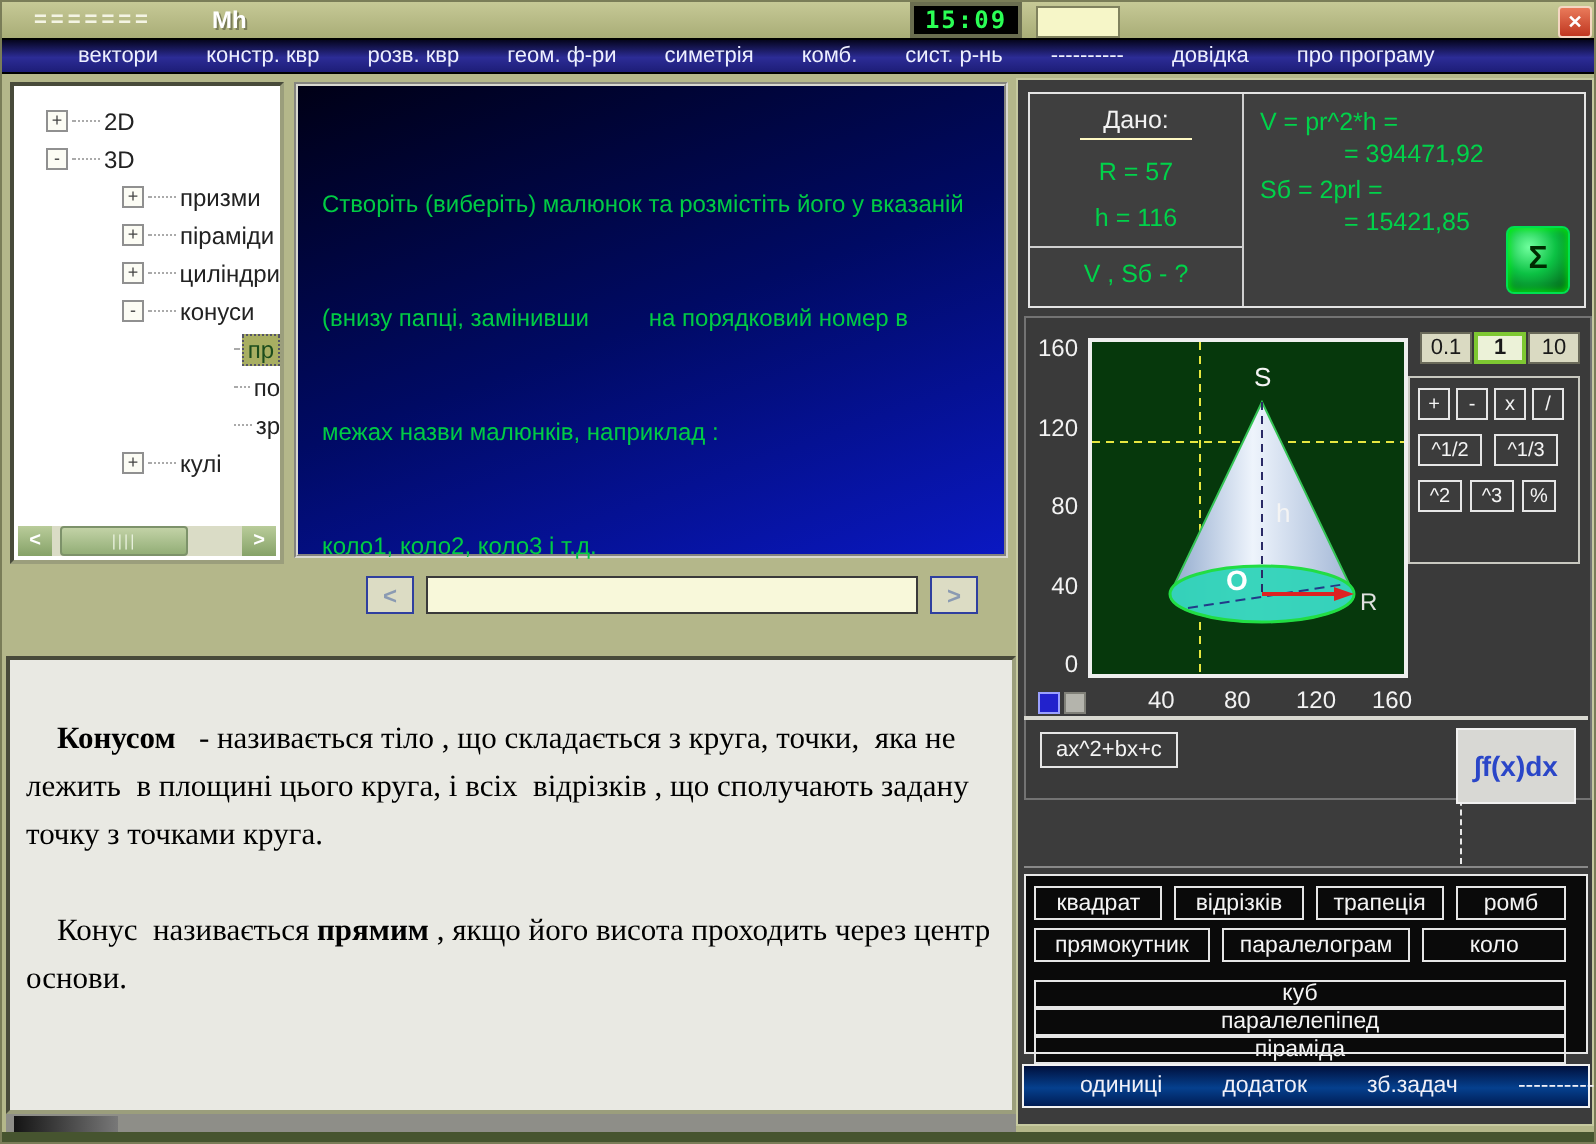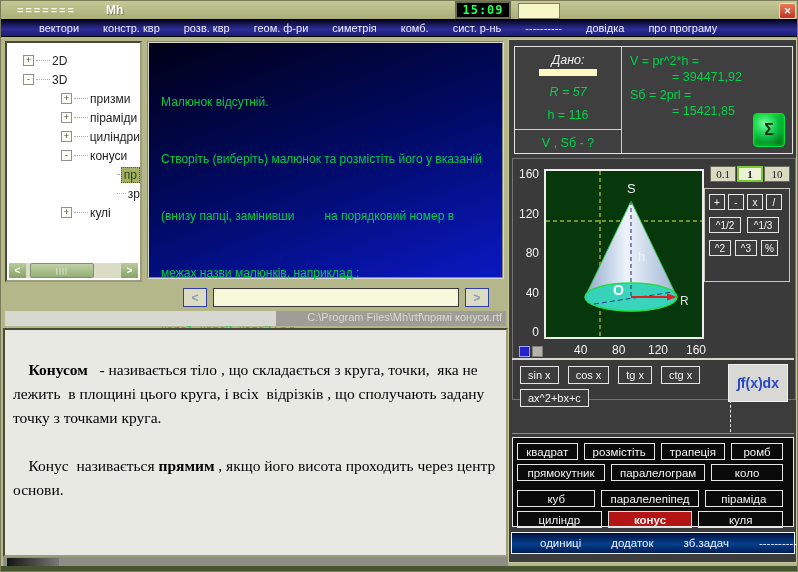--- a/index.html
+++ b/index.html
@@ -63,22 +63,22 @@
   .def-hscroll{position:absolute;left:2px;top:556px;width:505px;height:12px;background:#8e8e88;}
   .def-thumb{position:absolute;left:4px;top:1px;width:52px;height:10px;background:linear-gradient(90deg,#141414,#787878);}
   .bottom-strip{position:absolute;left:0;top:565px;width:798px;height:7px;background:#46542f;}
   
   .right-col{position:absolute;left:507px;top:38px;width:289px;height:524px;background:#3c3c3c;
              border:1px solid #c6c9a0;box-sizing:border-box;}
   
   .given{position:absolute;left:5px;top:6px;width:277px;height:106px;border:1px solid #e4e4e4;
          background:#3f3f3f;display:flex;color:#00d24a;font-size:12.5px;}
   .given-left{flex:0 0 106px;border-right:1px solid #cfcfcf;display:flex;flex-direction:column;align-items:center;}
-  .given-title{color:#f2f2f2;font-style:italic;border-bottom:7px solid #fef9c3;padding:6px 12px 2px 12px;}
-  .given-r{margin-top:9px;font-style:italic;} .given-h{margin-top:9px;}
+  .given-title{color:#f2f2f2;border-bottom:1px solid #fef9c3;padding:6px 12px 2px 12px;}
+  .given-r{margin-top:9px;} .given-h{margin-top:9px;}
   .given-sep{width:100%;border-top:1px solid #cfcfcf;margin-top:7px;}
   .given-q{margin-top:6px;}
   .given-right{flex:1;padding:7px 0 0 8px;position:relative;}
   .fr-indent{margin-left:42px;margin-top:2px;}
   .fr-gap{margin-top:4px;}
   .sigma-btn{position:absolute;right:7px;bottom:6px;width:30px;height:32px;border-radius:4px;
              background:radial-gradient(circle at 35% 30%,#70ff9e,#0cc244 45%,#035a17 95%);
              border:1px solid #00e050;color:#002a00;font-size:16px;font-weight:bold;
              display:flex;align-items:center;justify-content:center;box-shadow:0 0 4px #0f0 inset;}
   
@@ -86,21 +86,21 @@
   .yticks{position:absolute;left:0;top:8px;width:28px;height:172px;display:flex;flex-direction:column;
           justify-content:space-between;align-items:flex-end;color:#f2f2f2;font-size:12px;padding-right:2px;box-sizing:border-box;}
   .plot-box{position:absolute;left:31px;top:10px;width:160px;height:170px;background:#06380c;
             border:2px solid #eeeeee;box-sizing:border-box;}
   .xticks{position:absolute;left:31px;top:184px;width:160px;height:16px;color:#f2f2f2;font-size:12px;}
   .xticks span{position:absolute;top:0;}
   .sw{position:absolute;width:9px;height:9px;top:187px;}
   .sw-blue{left:6px;background:#2222cc;border:1px solid #9aa0ff;}
   .sw-gray{left:19px;background:#b4b4ac;border:1px solid #808078;}
   
-  .scale-row{position:absolute;right:5px;top:7px;display:flex;font-family:Liberation Serif, serif;}
+  .scale-row{position:absolute;right:5px;top:7px;display:flex;}
   .scale-btn{width:26px;height:16px;background:#dadac2;color:#1a1a1a;font-size:11px;border:1px solid #6a6a5a;
              display:flex;align-items:center;justify-content:center;margin-left:1px;box-sizing:border-box;}
   .scale-sel{border:2px solid #7ec832;background:#ecf2d8;font-weight:bold;}
   .op-pad{position:absolute;right:5px;top:29px;width:86px;height:94px;border:1px solid #c8c8c0;padding:5px 4px;box-sizing:border-box;}
   .op-row{display:flex;justify-content:flex-start;margin-bottom:7px;}
   .kbtn{background:#3c3c3c;border:1px solid #e6e6e6;color:#f4f4f4;font-size:10px;
         display:flex;align-items:center;justify-content:center;box-sizing:border-box;}
   .op{width:17px;height:16px;margin-right:3px;}
   .op-w{width:32px;height:16px;margin-right:6px;}
   .op-m{width:22px;height:16px;margin-right:4px;}
@@ -111,21 +111,21 @@
   .fn{height:18px;padding:0 7px;margin-right:9px;font-size:11px;}
   .fn-active{background:#1666cc;border-color:#9ec4f2;}
   .fn-dash{position:absolute;left:218px;top:6px;height:66px;border-left:1px dashed #e8e8e8;}
   .int-btn{position:absolute;right:6px;top:4px;width:58px;height:36px;background:#d8d8d4;border:1px solid #f0f0f0;
            color:#2a46c8;font-size:14px;font-weight:bold;display:flex;align-items:center;justify-content:center;}
   
   .shapes{position:absolute;left:3px;top:397px;width:282px;height:90px;background:#0a0a0a;
           border:1px solid #e8e8e8;box-sizing:border-box;padding:5px 4px 0 4px;}
   .sh-row{display:flex;margin-bottom:4px;justify-content:flex-start;}
   .sh{height:17px;font-size:11.5px;margin-right:6px;padding:0 8px;flex:1;background:#0a0a0a;}
-  .sh3-gap{margin-top:9px;}
+  .sh3-gap{margin-top:9px;flex-direction:column;}
   .sh-active{background:#b41414;border-color:#e0e0e0;font-weight:bold;}
   .sh-narrow{flex:0.8;} .sh-wide{flex:1.3;}
   
   .rb-menu{position:absolute;left:2px;top:492px;width:284px;height:22px;border:1px solid #f2f2f2;
            background:linear-gradient(#00103c,#05408e 55%,#001c54);display:flex;align-items:center;
            color:#f0f0f8;font-size:11.5px;box-sizing:border-box;}
   .rb-menu span{margin-left:30px;white-space:nowrap;}
   .rb-menu span:first-child{margin-left:28px;}
   .rb-sep{position:absolute;left:4px;top:486px;width:280px;border-top:1px solid #e8e8e8;}
 </style>
@@ -188,38 +188,41 @@
       <span class="tbox">-</span>
       <span class="tdots"></span>
       <span>конуси</span>
     </div>
     <div class="tree-row lv3">
       <span class="tdots"></span>
       <span class="tree-sel">пр</span>
     </div>
     <div class="tree-row lv3">
       <span class="tdots"></span>
+      <span>по</span>
+    </div>
+    <div class="tree-row lv3">
+      <span class="tdots"></span>
       <span>зр</span>
     </div>
     <div class="tree-row lv2">
       <span class="tbox">+</span>
       <span class="tdots"></span>
       <span>кулі</span>
     </div>
     <div class="tree-hscroll">
       <div class="tarrow">&lt;</div>
       <div class="tthumb">||||</div>
       <div class="ttrack"></div>
       <div class="tarrow">&gt;</div>
     </div>
   </div>
 
   <div class="msg-panel">
     <div class="msg-body">
-      <div class="msg-line">Малюнок відсутній.</div>
       <div class="msg-line">Створіть (виберіть) малюнок та розмістіть його у вказаній</div>
       <div class="msg-line">(внизу папці, замінивши         на порядковий номер в</div>
       <div class="msg-line">межах назви малюнків, наприклад :</div>
       <div class="msg-line">коло1, коло2, коло3 і т.д.</div>
       <div class="msg-line"></div>
       <div class="msg-line">Обов'язкові умови:</div>
       <div class="msg-line">-- назва файлу повинна співпадати із назвою вибору ;</div>
       <div class="msg-line">-- формат файлу - .bmp.</div>
       
       
@@ -228,24 +231,20 @@
   </div>
 
   <div class="nav-btn" style="left:182px;">
       <span>&lt;</span>
     </div>
   <div class="nav-field"></div>
   <div class="nav-btn" style="left:464px;">
       <span>&gt;</span>
     </div>
 
-  <div class="rtf-bar">
-    <div class="rtf-left"></div>
-    <div class="rtf-right">C:\Program Files\Mh\rtf\прямі конуси.rtf</div>
-  </div>
 
   <div class="def-panel">
     <span style="font-weight:bold">Конусом</span><span>   - називається тіло , що складається з круга, точки,  яка не лежить  в площині цього круга, і всіх  відрізків , що сполучають задану точку з точками круга.</span><br>
     <span>Конус  називається </span><span style="font-weight:bold">прямим</span><span> , якщо його висота проходить через центр основи.</span>
   </div>
   <div class="def-hscroll">
     <div class="def-thumb"></div>
   </div>
   <div class="bottom-strip"></div>
 
@@ -330,38 +329,32 @@
         <div class="op-row">
           <div class="kbtn op-m">^2</div>
           <div class="kbtn op-m">^3</div>
           <div class="kbtn op">%</div>
         </div>
       </div>
     </div>
 
     <div class="fn-panel">
       <div class="fn-row">
-        <div class="kbtn fn">sin x</div>
-        <div class="kbtn fn">cos x</div>
-        <div class="kbtn fn">tg x</div>
-        <div class="kbtn fn">ctg x</div>
-      </div>
-      <div class="fn-row">
         <div class="kbtn fn">ax^2+bx+c</div>
       </div>
       <div class="fn-dash"></div>
       <div class="int-btn">
           <span>∫f(x)dx</span>
         </div>
     </div>
 
     <div class="shapes">
       <div class="sh-row">
         <div class="kbtn sh">квадрат</div>
-        <div class="kbtn sh">розмістіть</div>
+        <div class="kbtn sh">відрізків</div>
         <div class="kbtn sh">трапеція</div>
         <div class="kbtn sh sh-narrow">ромб</div>
       </div>
       <div class="sh-row">
         <div class="kbtn sh sh-wide">прямокутник</div>
         <div class="kbtn sh sh-wide">паралелограм</div>
         <div class="kbtn sh">коло</div>
       </div>
       <div class="sh-row sh3-gap">
         <div class="kbtn sh">куб</div>

